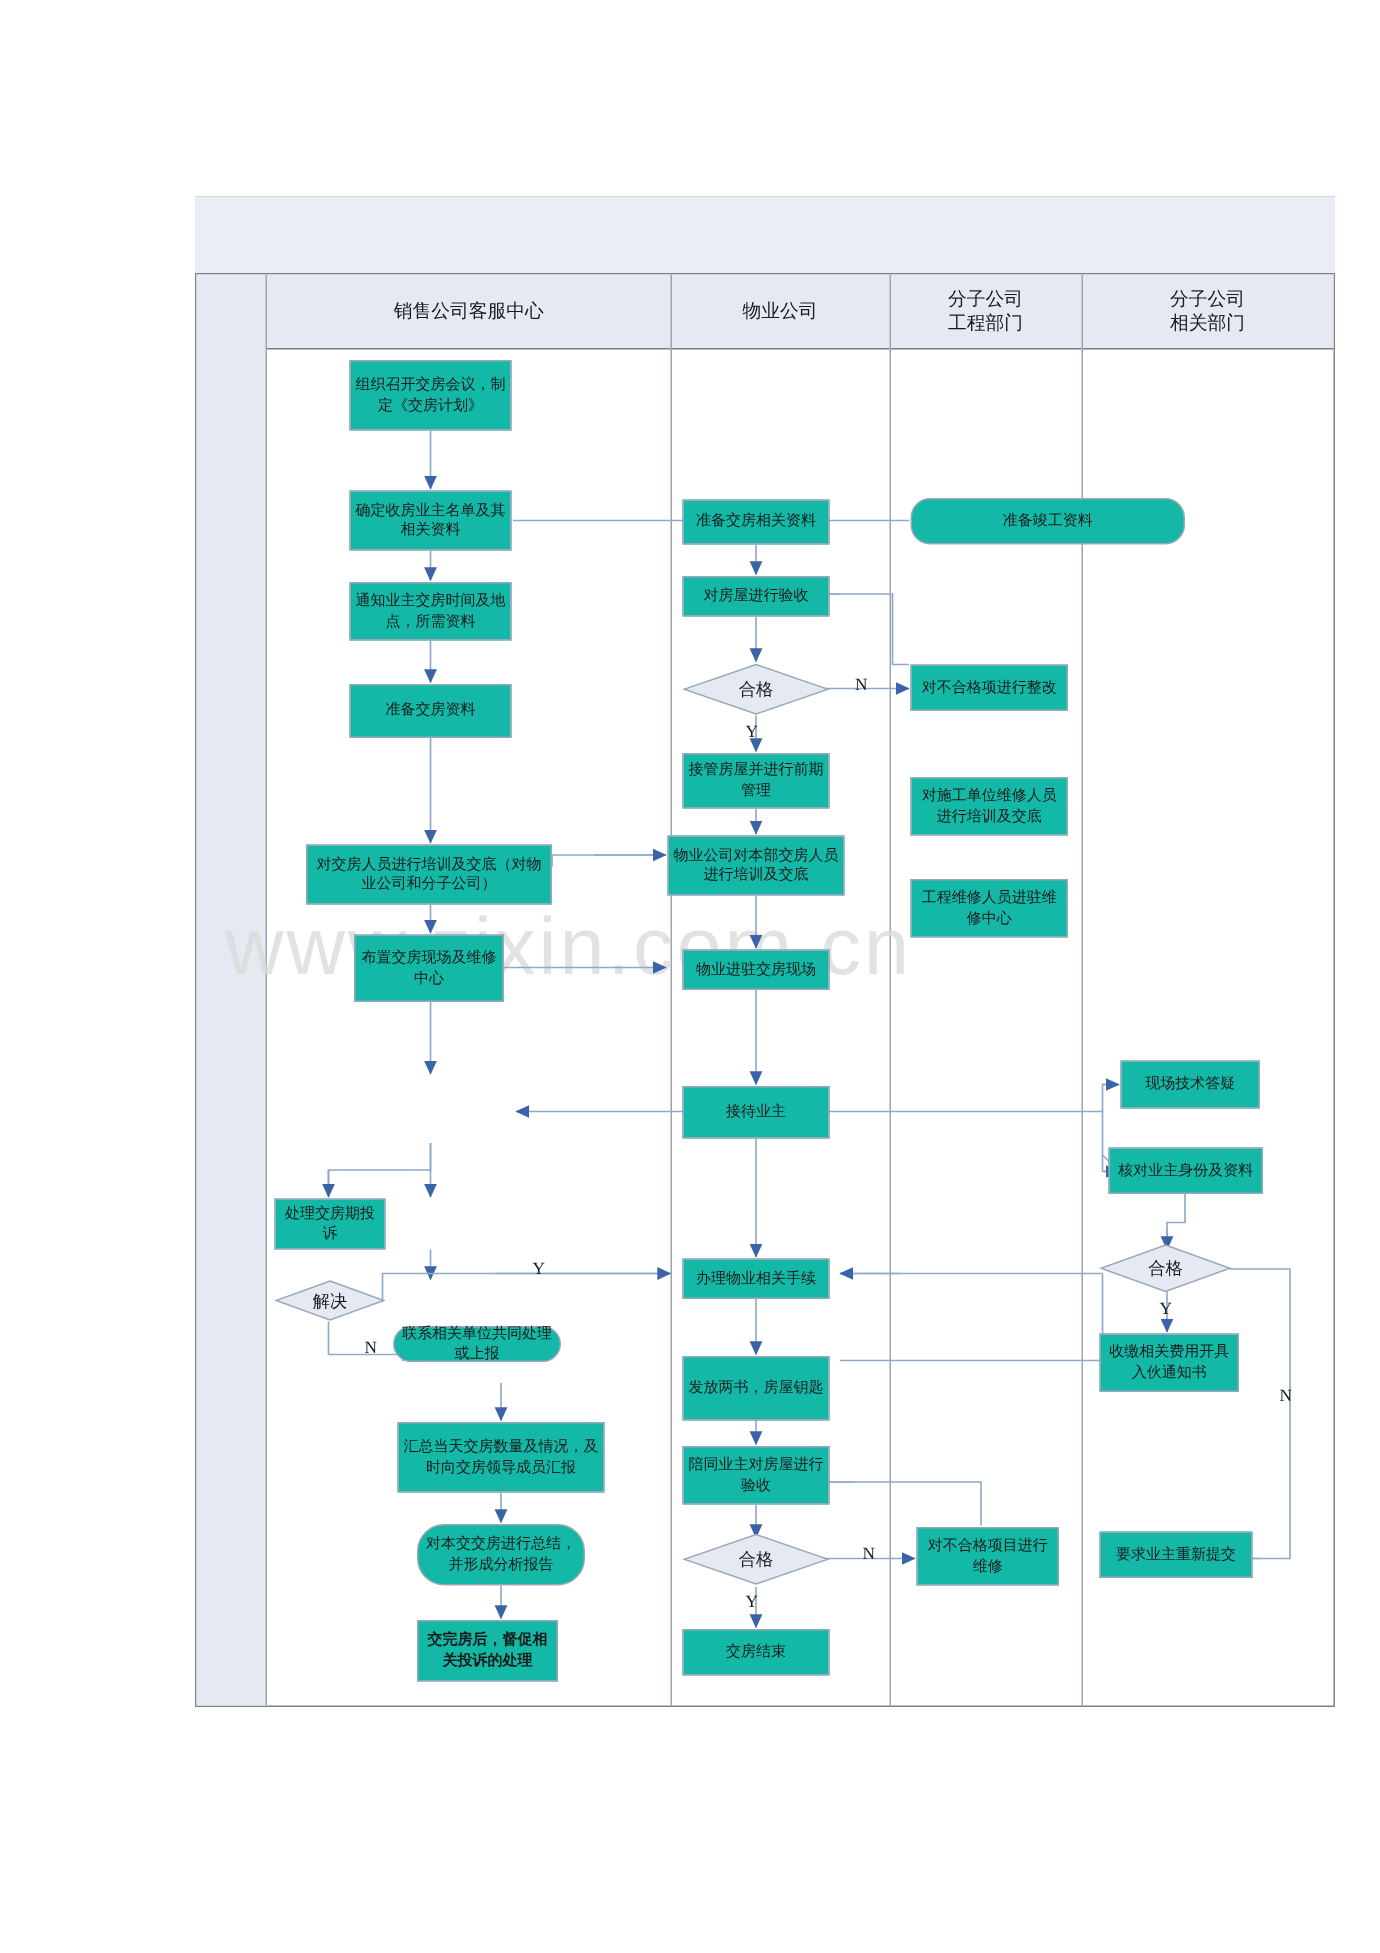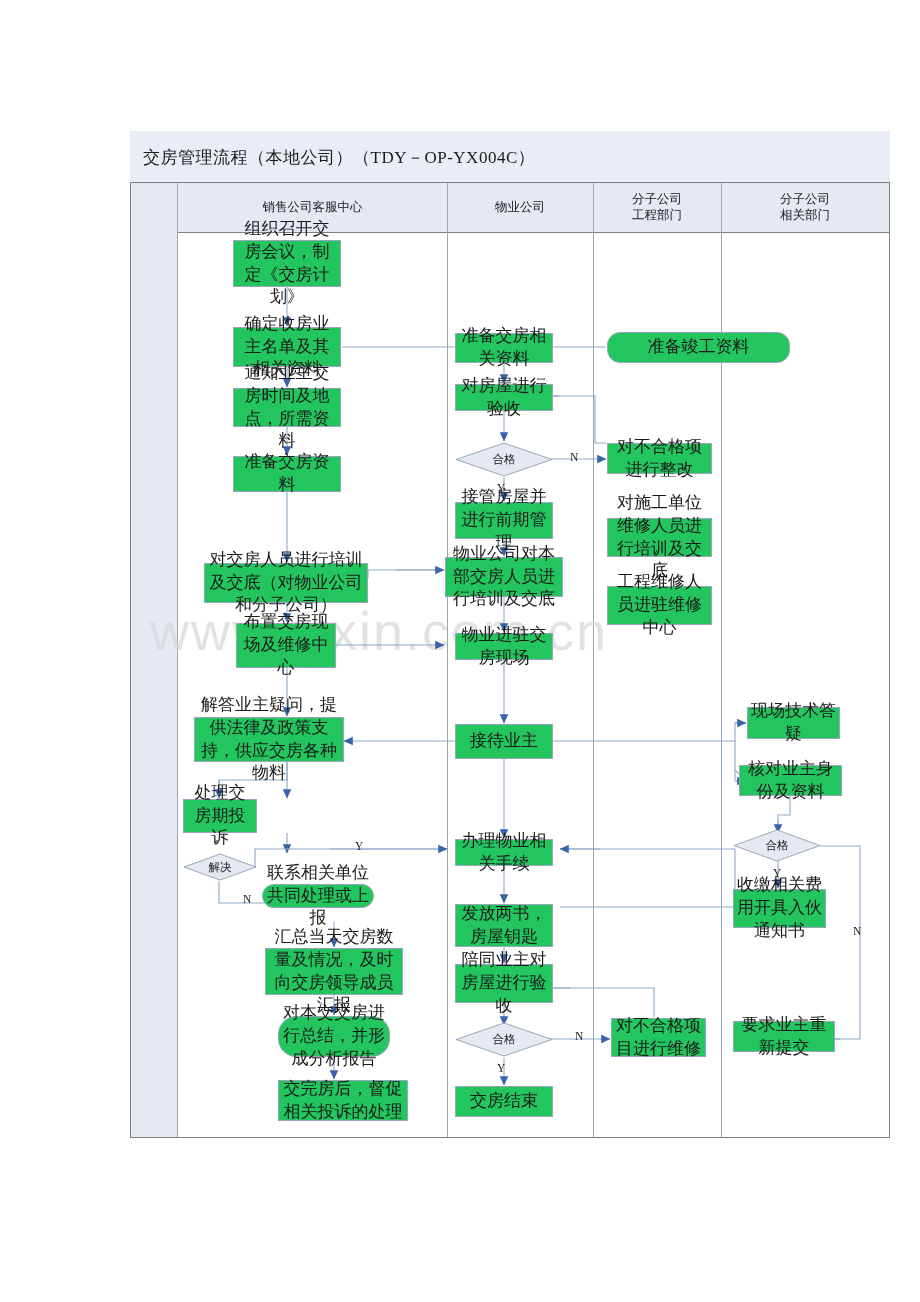--- a/index.html
+++ b/index.html
@@ -13,43 +13,42 @@
   .title-text{position:absolute;left:143px;top:146px;font-size:17px;letter-spacing:.5px;
          white-space:nowrap;}
   .hdr-row{position:absolute;top:183px;height:50px;background:#e4e9f2;
          border-bottom:1px solid #808080;box-sizing:border-box;
          display:flex;align-items:center;justify-content:center;text-align:center;
          font-size:12.5px;line-height:1.25;}
   .leftstrip{position:absolute;left:131px;top:183px;width:47px;height:954px;
          background:#e4e9f2;border-right:1px solid #9aa4b5;box-sizing:border-box;}
   .vline{position:absolute;top:183px;width:0;height:954px;border-left:1px solid #9aa4b5;}
 
-  .node{position:absolute;background:#22c55e;border:1px solid #9aa7ba;
+  .node{position:absolute;background:#14b8a6;border:1px solid #9aa7ba;
         box-sizing:border-box;display:flex;align-items:center;justify-content:center;
-        text-align:center;font-size:17px;line-height:1.35;padding:0 3px;}
+        text-align:center;font-size:10px;line-height:1.35;padding:0 3px;}
   .diamond{position:absolute;}
   .diamond svg{position:absolute;left:0;top:0;}
   .diamond span{position:absolute;left:0;top:0;width:100%;height:100%;
         display:flex;align-items:center;justify-content:center;font-size:11.5px;}
 
   .lbl{position:absolute;font-size:11.5px;font-family:"Liberation Serif",serif;}
 
   .wm{position:absolute;left:150px;top:600px;width:620px;
       font-size:54px;color:#d9d9d9;opacity:.75;font-family:"Liberation Sans",sans-serif;
       letter-spacing:2px;white-space:nowrap;pointer-events:none;}
   svg.links{position:absolute;left:0;top:0;width:920px;height:1302px;pointer-events:none;}
 </style>
 </head>
 <body>
 
 <div id="diagram">
 
   <div class="frame"></div>
   <div class="title-bar"></div>
-  <div class="title-text">交房管理流程（本地公司）（TDY－OP-YX004C）</div>
 
   <div class="leftstrip"></div>
 
   <div class="hdr-row" style="left:178px;width:269px;">
     <span>销售公司客服中心</span>
   </div>
   <div class="hdr-row" style="left:447px;width:146px;">
     <span>物业公司</span>
   </div>
   <div class="hdr-row" style="left:593px;width:128px;flex-direction:column;">
@@ -160,44 +159,41 @@
     </div>
   <div class="node" style="left:233px;top:456px;width:108px;height:36px;">
       <span>准备交房资料</span>
     </div>
   <div class="node" style="left:204px;top:563px;width:164px;height:40px;">
       <span>对交房人员进行培训及交底（对物业公司和分子公司）</span>
     </div>
   <div class="node" style="left:236px;top:623px;width:100px;height:45px;">
       <span>布置交房现场及维修中心</span>
     </div>
-  <div class="node" style="left:194px;top:717px;width:150px;height:45px;">
-      <span>解答业主疑问，提供法律及政策支持，供应交房各种物料</span>
-    </div>
   <div class="node" style="left:183px;top:799px;width:74px;height:34px;">
       <span>处理交房期投诉</span>
     </div>
 
   <div class="diamond" style="left:183px;top:853px;width:74px;height:28px;">
     <svg width="74" height="28" viewBox="0 0 74 28">
         <polygon points="37,1 73,14 37,27 1,14" fill="#e4e9f2" stroke="#9aa7ba" stroke-width="1"></polygon>
       </svg>
     <span>解决</span>
   </div>
 
   <div class="node" style="left:262px;top:884px;width:112px;height:24px;border-radius:17px;">
       <span>联系相关单位共同处理或上报</span>
     </div>
   <div class="node" style="left:265px;top:948px;width:138px;height:47px;">
       <span>汇总当天交房数量及情况，及时向交房领导成员汇报</span>
     </div>
   <div class="node" style="left:278px;top:1016px;width:112px;height:41px;border-radius:18px;">
       <span>对本交交房进行总结，并形成分析报告</span>
     </div>
-  <div class="node" style="left:278px;top:1080px;width:130px;height:41px;">
+  <div class="node" style="left:278px;top:1080px;width:94px;height:41px;font-weight:bold;">
       <span>交完房后，督促相关投诉的处理</span>
     </div>
 
   <div class="node" style="left:455px;top:333px;width:98px;height:30px;">
       <span>准备交房相关资料</span>
     </div>
   <div class="node" style="left:455px;top:384px;width:98px;height:27px;">
       <span>对房屋进行验收</span>
     </div>
 

